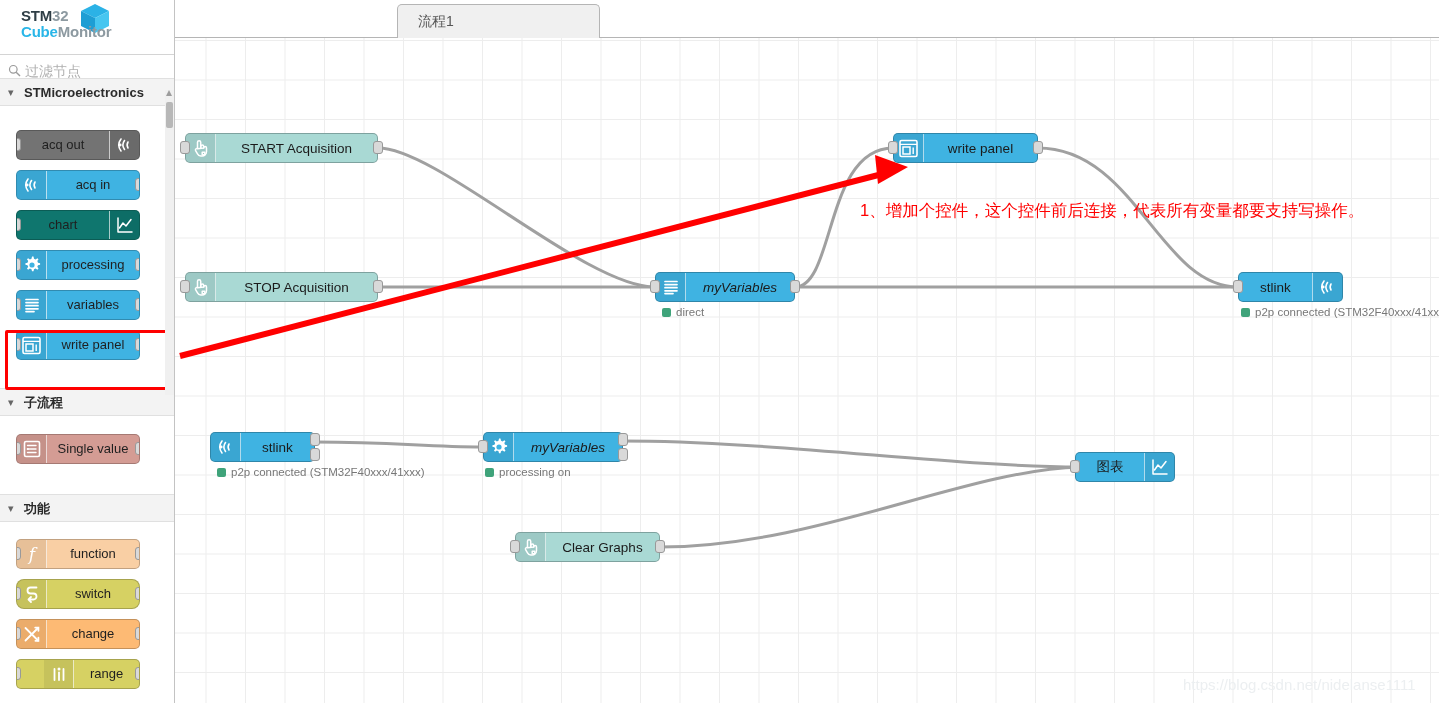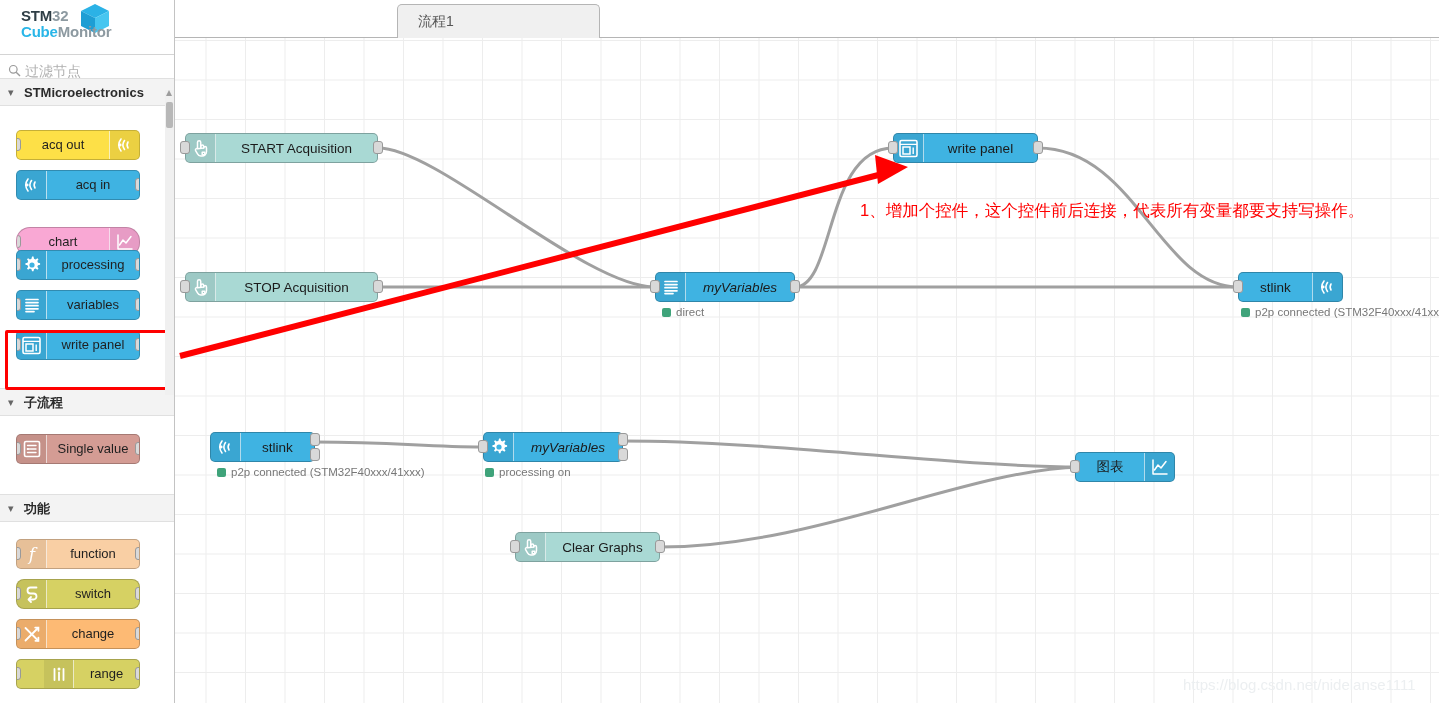--- a/index.html
+++ b/index.html
@@ -231,21 +231,21 @@
           </svg>
       </div>
       <input id="filter-input" type="text" placeholder="过滤节点" style="">
     </div>
 
     <div id="palette-body">
         <div class="pal-header" style="top: 78px;">
           <span class="chev">▾</span>
           <span class="ptitle">STMicroelectronics</span>
         </div>
-        <div class="pnode" style="left: 16px; top: 130px; background: #fde047;">
+        <div class="pnode" style="left: 16px; top: 130px; background: #737373;">
           <span class="plabel">acq out</span>
           <span class="picon right">
             <svg width="20" height="20" viewBox="0 0 20 20">
               <g fill="none" stroke="white" stroke-width="1.6" stroke-linecap="round">
         <path d="M6 4 C3 8 3 12 6 16"></path>
                 <path d="M9.5 5.5 C7.3 8.5 7.3 11.5 9.5 14.5"></path>
                 <path d="M13 7 C11.8 9 11.8 11 13 13"></path>
               </g>
         <circle cx="5.2" cy="10" r="1.4" fill="white"></circle>
             </svg>
@@ -259,21 +259,21 @@
         <path d="M6 4 C3 8 3 12 6 16"></path>
                 <path d="M9.5 5.5 C7.3 8.5 7.3 11.5 9.5 14.5"></path>
                 <path d="M13 7 C11.8 9 11.8 11 13 13"></path>
               </g>
         <circle cx="5.2" cy="10" r="1.4" fill="white"></circle>
             </svg>
           </span>
           <span class="plabel">acq in</span>
           <span class="port out"></span>
         </div>
-        <div class="pnode" style="left: 16px; top: 227px; background: #f9a8d4; border-radius: 14px;">
+        <div class="pnode" style="left: 16px; top: 210px; background: #0f766e;">
           <span class="plabel">chart</span>
           <span class="picon right">
             <svg width="20" height="20" viewBox="0 0 20 20">
               <g stroke="white" stroke-width="1.5" fill="none" stroke-linecap="round" stroke-linejoin="round">
         <path d="M3 3 L3 17 L17 17"></path>
                 <path d="M4.5 13 L8 8 L11 11 L16 4.5"></path>
               </g>
             </svg>
           </span>
           <span class="port in"></span>

